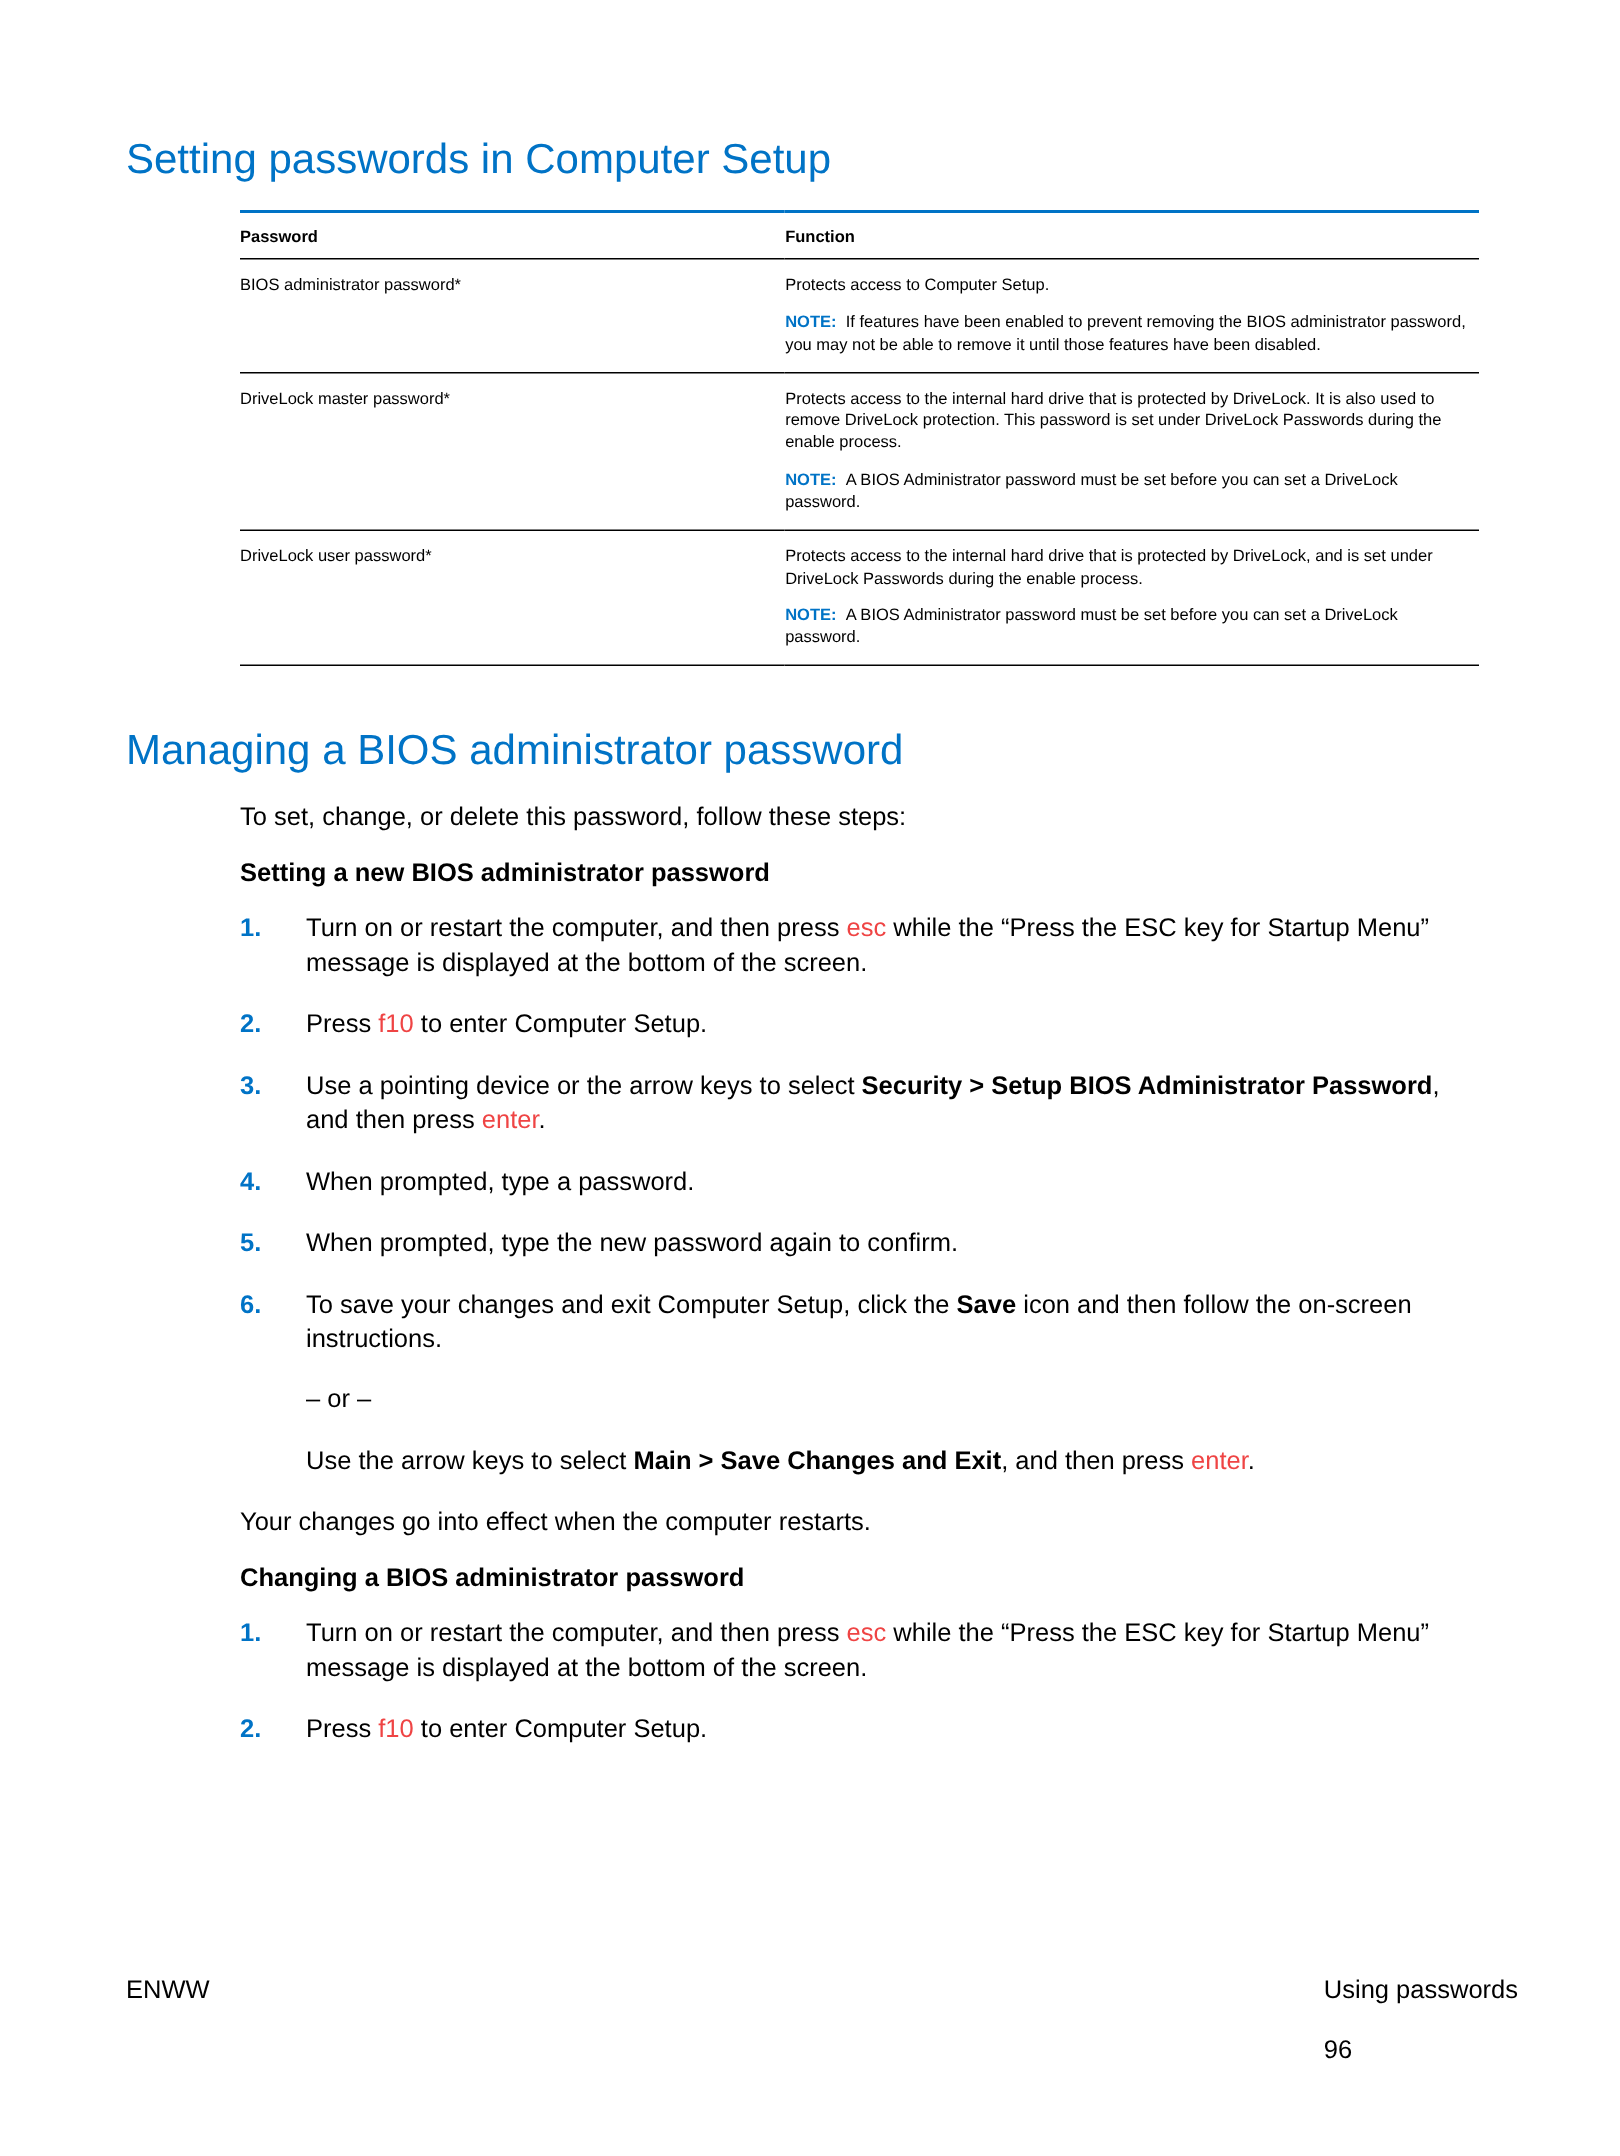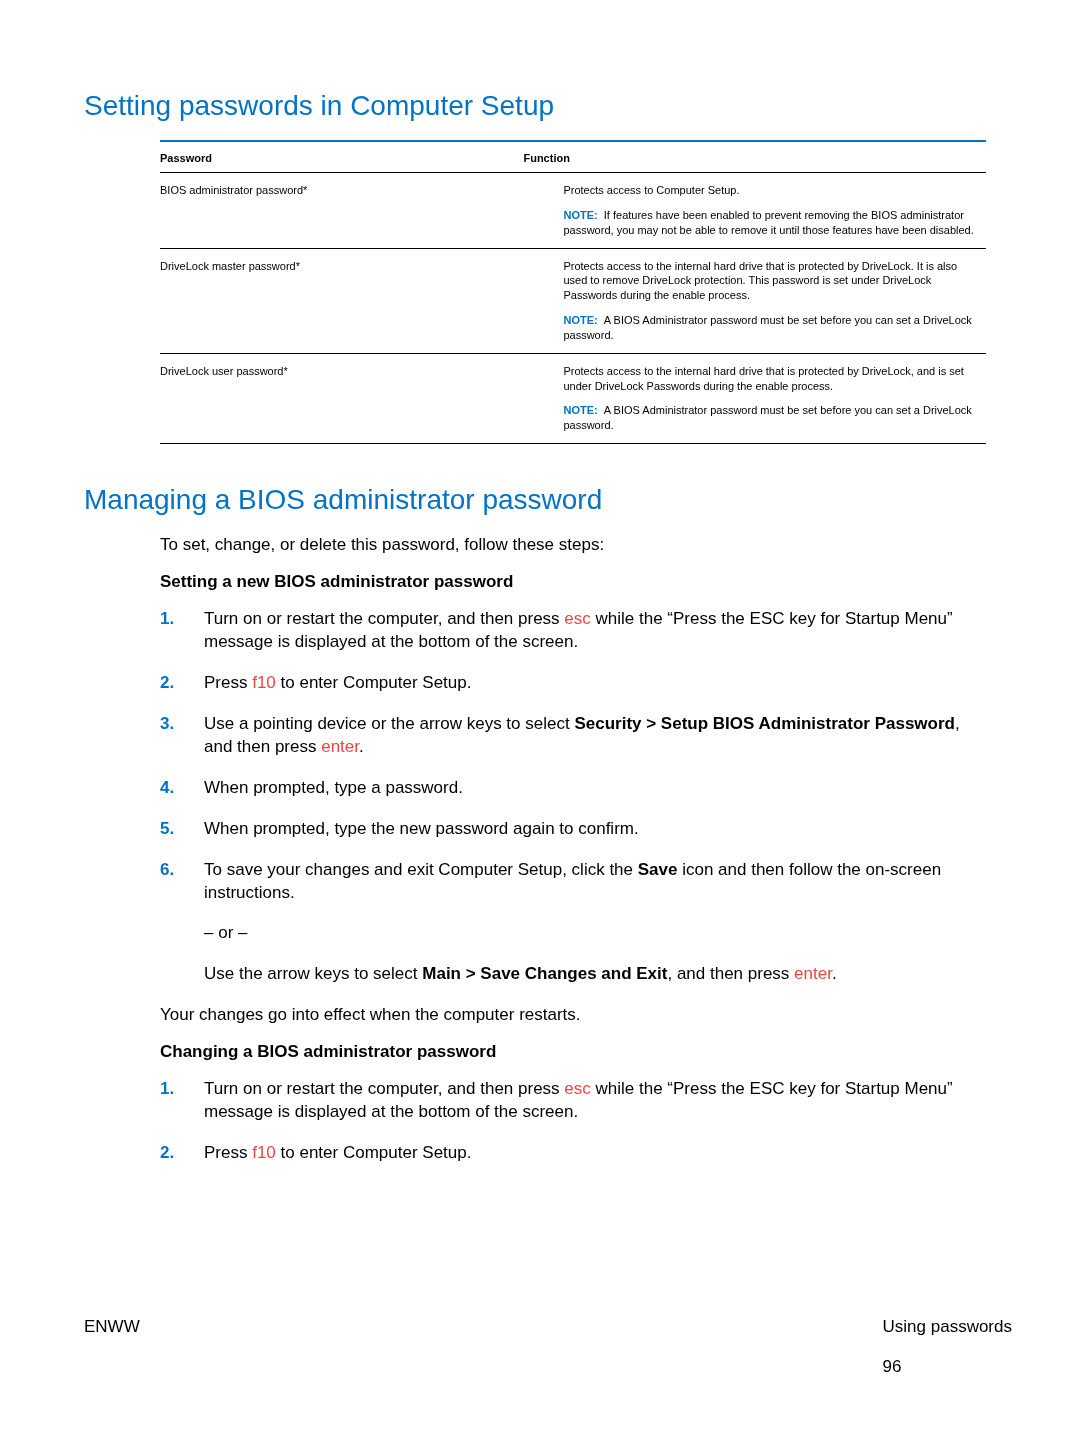--- a/index.html
+++ b/index.html
@@ -47,21 +47,20 @@
   table.pwd td.col-left {
     width: 44%;
   }
   .note-label {
     color: #0073c6;
     font-weight: bold;
     text-align: center;
   }
   .func-block {
     margin-bottom: 10px;
-    margin-left: 40px;
   }
   .func-block:last-child {
     margin-bottom: 0;
   }
   .table-footnote {
     font-size: 15px;
     padding: 8px 0 8px 0;
     border-bottom: 2px solid #0073c6;
   }
   .body-indent {

